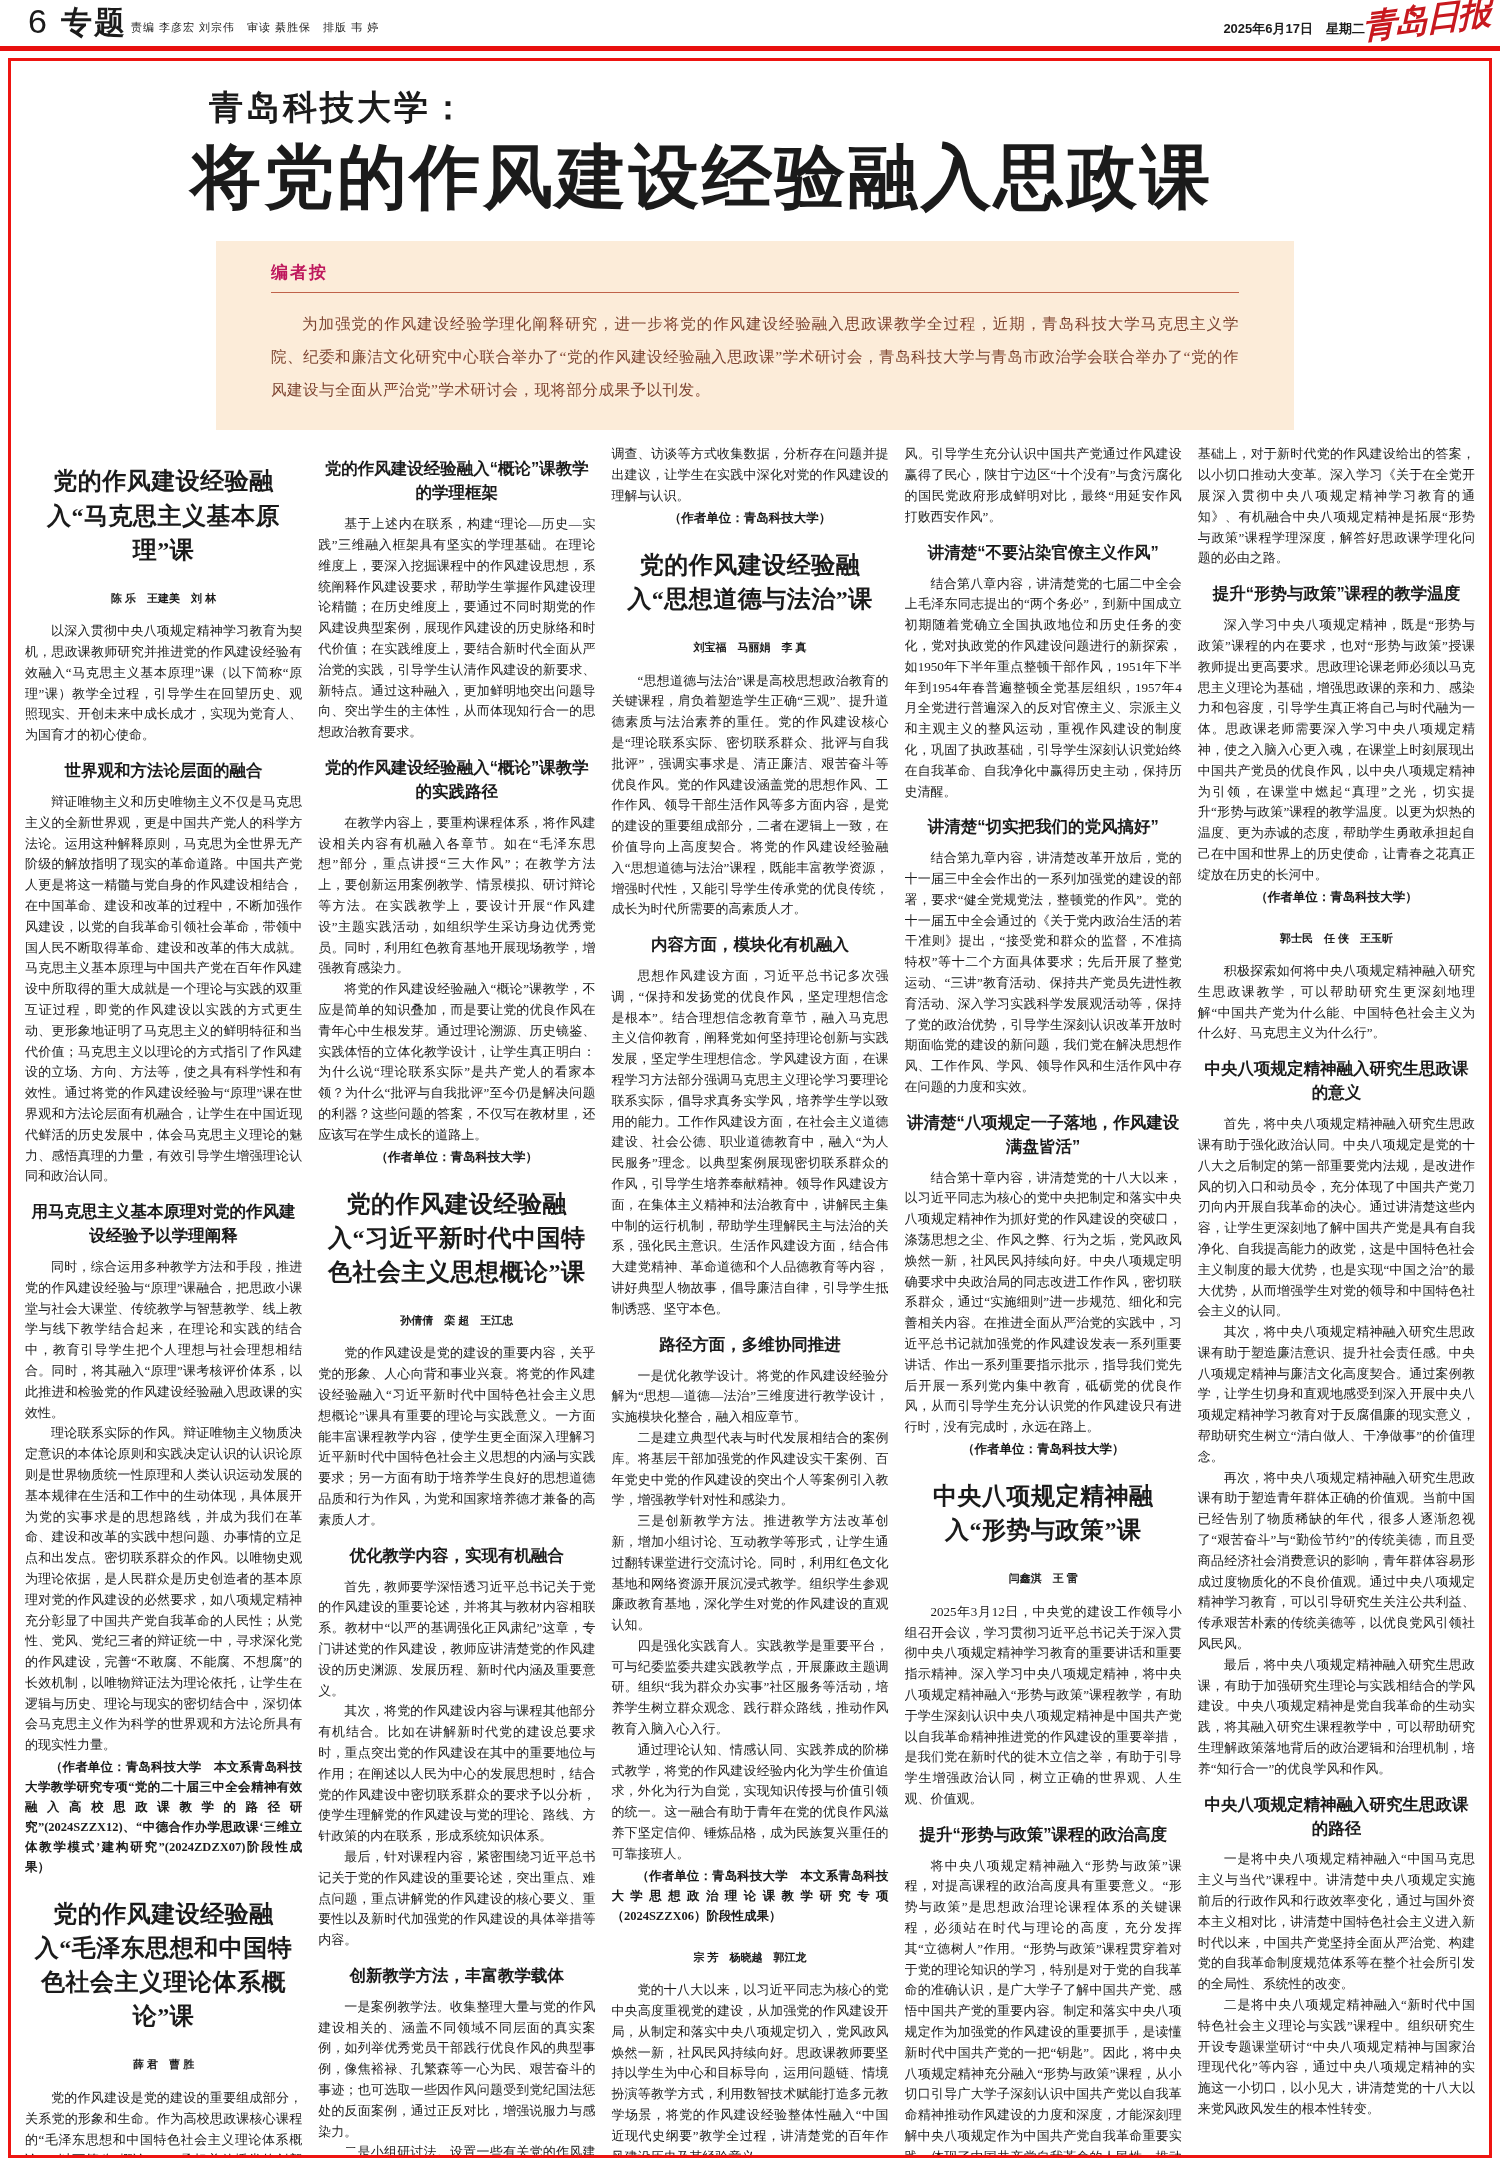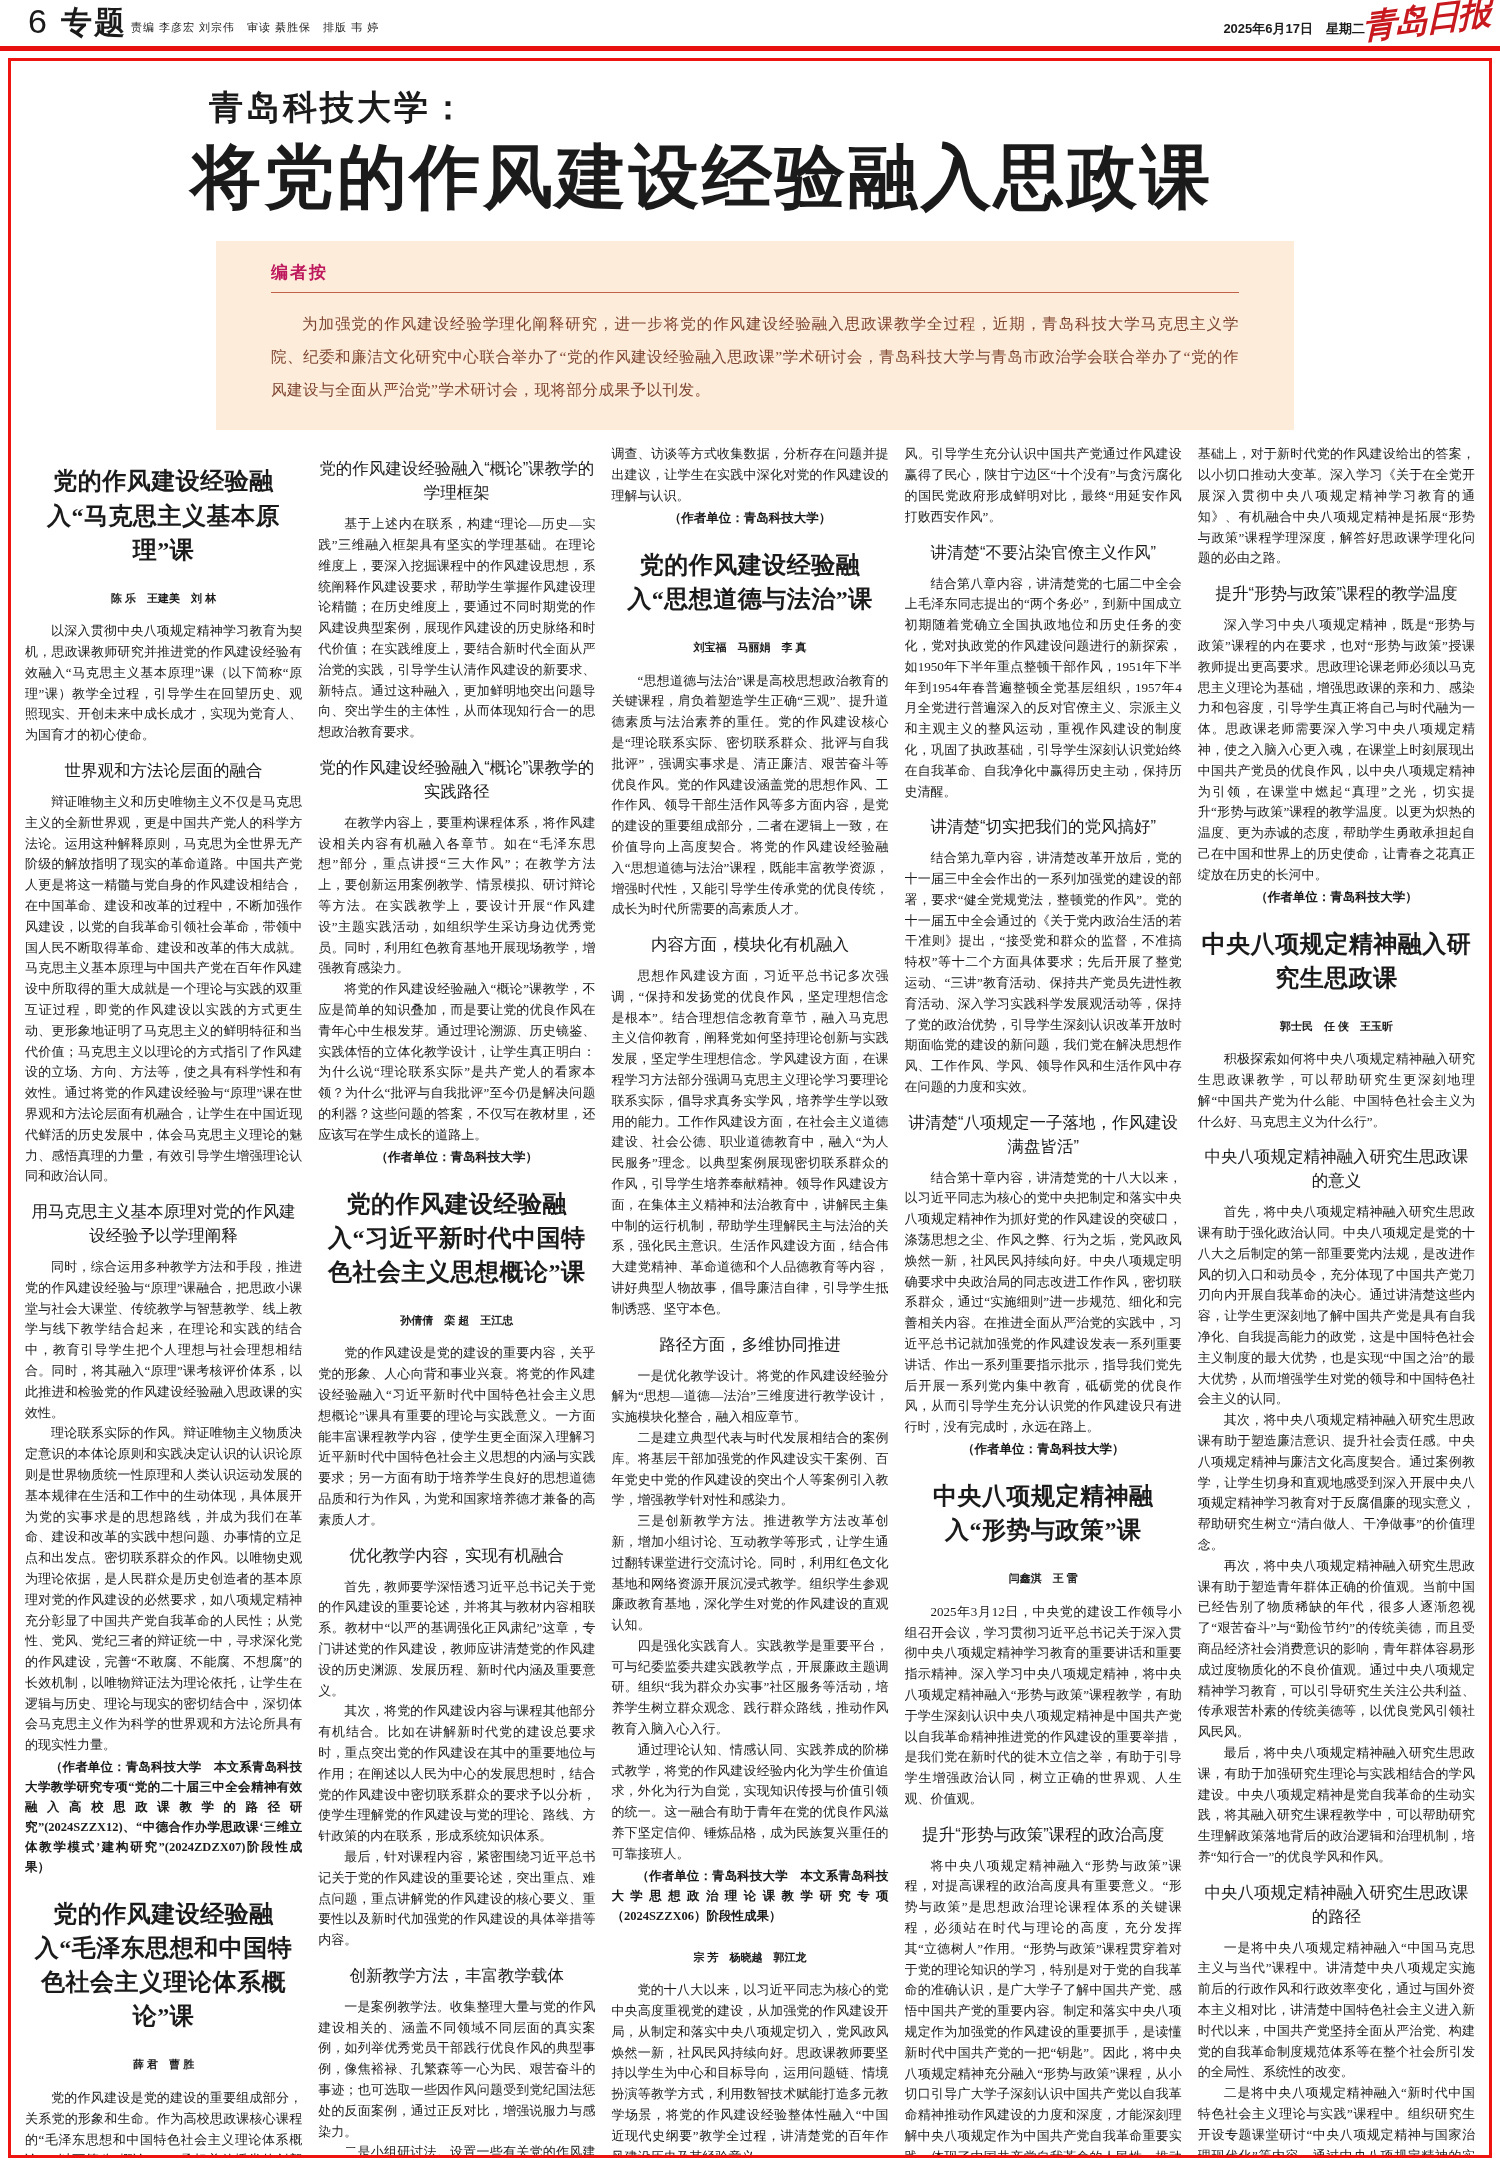--- a/index.html
+++ b/index.html
@@ -23,21 +23,21 @@
   .ednote{width:1078px;box-sizing:border-box;margin:26px 0 0 205px;background:#fcecd9;padding:20px 55px 24px 55px;}
   .ednote-label{color:#be185d;font-weight:bold;font-size:17px;letter-spacing:2px;}
   .ednote-rule{border-top:1.5px solid #c0624a;margin:8px 0 14px 0;}
   .ednote-text{color:#7d4430;font-size:15.5px;line-height:2.15;text-align:justify;text-indent:2em;letter-spacing:0.5px;}
   
   .cols{display:flex;gap:16px;padding:14px 14px 0 14px;height:1768px;overflow:hidden;box-sizing:border-box;}
   .col{flex:1 1 0;overflow:hidden;font-size:13px;line-height:1.60;}
   .blk{margin:0;}
   .h{font-size:24px;font-weight:900;text-align:center;line-height:1.42;margin:20px 2px 4px 2px;letter-spacing:0.5px;}
   .by{text-align:center;font-weight:bold;font-size:11px;margin:23px 0 14px 0;font-family:"Liberation Sans",sans-serif;}
-  .s{font-weight:normal;font-size:16.5px;text-align:center;margin:13px 0 9px 0;line-height:1.45;font-family:"Liberation Sans",sans-serif;}
+  .s{font-weight:bold;font-size:16.5px;text-align:center;margin:13px 0 9px 0;line-height:1.45;font-family:"Liberation Sans",sans-serif;}
   .p{text-indent:2em;text-align:justify;}
   .p0{text-align:justify;}
   .src{font-weight:bold;text-align:center;margin:1px 0 4px 0;font-size:12.5px;}
   .srcl{font-weight:bold;text-align:justify;text-indent:2em;font-size:12.5px;margin:1px 0 4px 0;}
 </style>
 </head>
 <body>
 
 <div class="top">
   <div class="top-left">
@@ -126,21 +126,20 @@
         <div class="blk by">闫鑫淇　王 雷</div>
         <div class="blk p">2025年3月12日，中央党的建设工作领导小组召开会议，学习贯彻习近平总书记关于深入贯彻中央八项规定精神学习教育的重要讲话和重要指示精神。深入学习中央八项规定精神，将中央八项规定精神融入“形势与政策”课程教学，有助于学生深刻认识中央八项规定精神是中国共产党以自我革命精神推进党的作风建设的重要举措，是我们党在新时代的徙木立信之举，有助于引导学生增强政治认同，树立正确的世界观、人生观、价值观。</div>
         <div class="blk s">提升“形势与政策”课程的政治高度</div>
         <div class="blk p">将中央八项规定精神融入“形势与政策”课程，对提高课程的政治高度具有重要意义。“形势与政策”是思想政治理论课程体系的关键课程，必须站在时代与理论的高度，充分发挥其“立德树人”作用。“形势与政策”课程贯穿着对于党的理论知识的学习，特别是对于党的自我革命的准确认识，是广大学子了解中国共产党、感悟中国共产党的重要内容。制定和落实中央八项规定作为加强党的作风建设的重要抓手，是读懂新时代中国共产党的一把“钥匙”。因此，将中央八项规定精神充分融入“形势与政策”课程，从小切口引导广大学子深刻认识中国共产党以自我革命精神推动作风建设的力度和深度，才能深刻理解中央八项规定作为中国共产党自我革命重要实践，体现了中国共产党自我革命的人民性，推动了党的自我建设，为推进中国式现代化提供坚强保障。</div>
       </div>
       <div class="col">
         <div class="blk p0">基础上，对于新时代党的作风建设给出的答案，以小切口推动大变革。深入学习《关于在全党开展深入贯彻中央八项规定精神学习教育的通知》、有机融合中央八项规定精神是拓展“形势与政策”课程学理深度，解答好思政课学理化问题的必由之路。</div>
         <div class="blk s">提升“形势与政策”课程的教学温度</div>
         <div class="blk p">深入学习中央八项规定精神，既是“形势与政策”课程的内在要求，也对“形势与政策”授课教师提出更高要求。思政理论课老师必须以马克思主义理论为基础，增强思政课的亲和力、感染力和包容度，引导学生真正将自己与时代融为一体。思政课老师需要深入学习中央八项规定精神，使之入脑入心更入魂，在课堂上时刻展现出中国共产党员的优良作风，以中央八项规定精神为引领，在课堂中燃起“真理”之光，切实提升“形势与政策”课程的教学温度。以更为炽热的温度、更为赤诚的态度，帮助学生勇敢承担起自己在中国和世界上的历史使命，让青春之花真正绽放在历史的长河中。</div>
         <div class="blk src">（作者单位：青岛科技大学）</div>
-        <div class="blk h">中央八项规定精神融入研究生思政课</div>
         <div class="blk by">郭士民　任 侠　王玉昕</div>
         <div class="blk p">积极探索如何将中央八项规定精神融入研究生思政课教学，可以帮助研究生更深刻地理解“中国共产党为什么能、中国特色社会主义为什么好、马克思主义为什么行”。</div>
         <div class="blk s">中央八项规定精神融入研究生思政课的意义</div>
         <div class="blk p">首先，将中央八项规定精神融入研究生思政课有助于强化政治认同。中央八项规定是党的十八大之后制定的第一部重要党内法规，是改进作风的切入口和动员令，充分体现了中国共产党刀刃向内开展自我革命的决心。通过讲清楚这些内容，让学生更深刻地了解中国共产党是具有自我净化、自我提高能力的政党，这是中国特色社会主义制度的最大优势，也是实现“中国之治”的最大优势，从而增强学生对党的领导和中国特色社会主义的认同。</div>
         <div class="blk p">其次，将中央八项规定精神融入研究生思政课有助于塑造廉洁意识、提升社会责任感。中央八项规定精神与廉洁文化高度契合。通过案例教学，让学生切身和直观地感受到深入开展中央八项规定精神学习教育对于反腐倡廉的现实意义，帮助研究生树立“清白做人、干净做事”的价值理念。</div>
         <div class="blk p">再次，将中央八项规定精神融入研究生思政课有助于塑造青年群体正确的价值观。当前中国已经告别了物质稀缺的年代，很多人逐渐忽视了“艰苦奋斗”与“勤俭节约”的传统美德，而且受商品经济社会消费意识的影响，青年群体容易形成过度物质化的不良价值观。通过中央八项规定精神学习教育，可以引导研究生关注公共利益、传承艰苦朴素的传统美德等，以优良党风引领社风民风。</div>
         <div class="blk p">最后，将中央八项规定精神融入研究生思政课，有助于加强研究生理论与实践相结合的学风建设。中央八项规定精神是党自我革命的生动实践，将其融入研究生课程教学中，可以帮助研究生理解政策落地背后的政治逻辑和治理机制，培养“知行合一”的优良学风和作风。</div>
         <div class="blk s">中央八项规定精神融入研究生思政课的路径</div>
         <div class="blk p">一是将中央八项规定精神融入“中国马克思主义与当代”课程中。讲清楚中央八项规定实施前后的行政作风和行政效率变化，通过与国外资本主义相对比，讲清楚中国特色社会主义进入新时代以来，中国共产党坚持全面从严治党、构建党的自我革命制度规范体系等在整个社会所引发的全局性、系统性的改变。</div>
         <div class="blk p">二是将中央八项规定精神融入“新时代中国特色社会主义理论与实践”课程中。组织研究生开设专题课堂研讨“中央八项规定精神与国家治理现代化”等内容，通过中央八项规定精神的实施这一小切口，以小见大，讲清楚党的十八大以来党风政风发生的根本性转变。</div>

